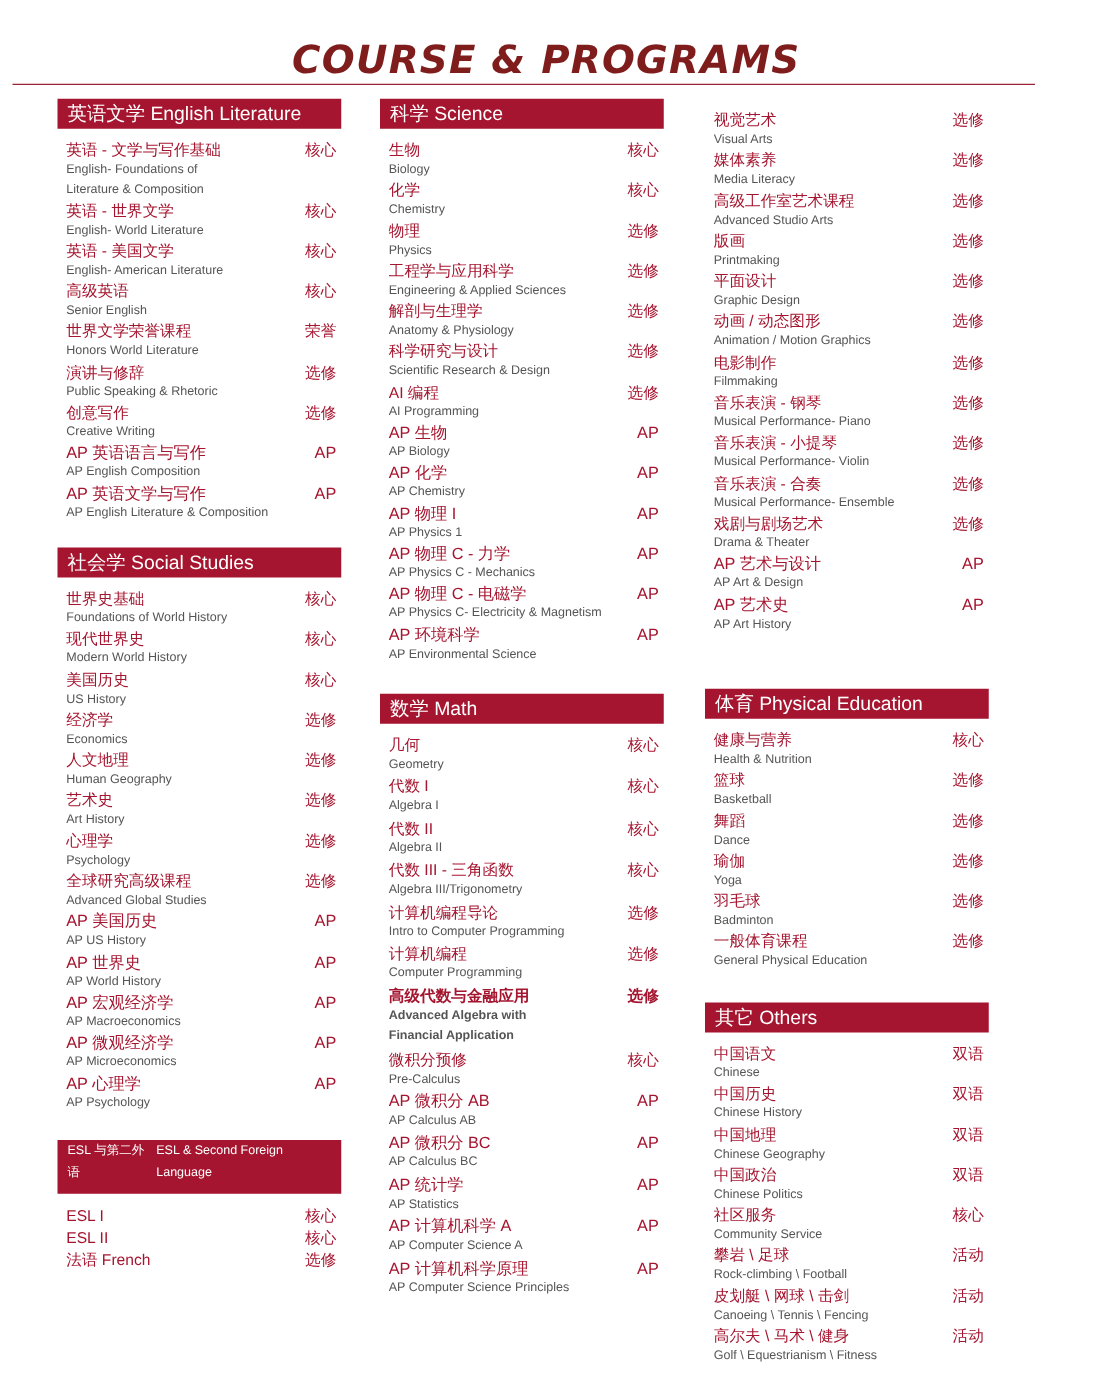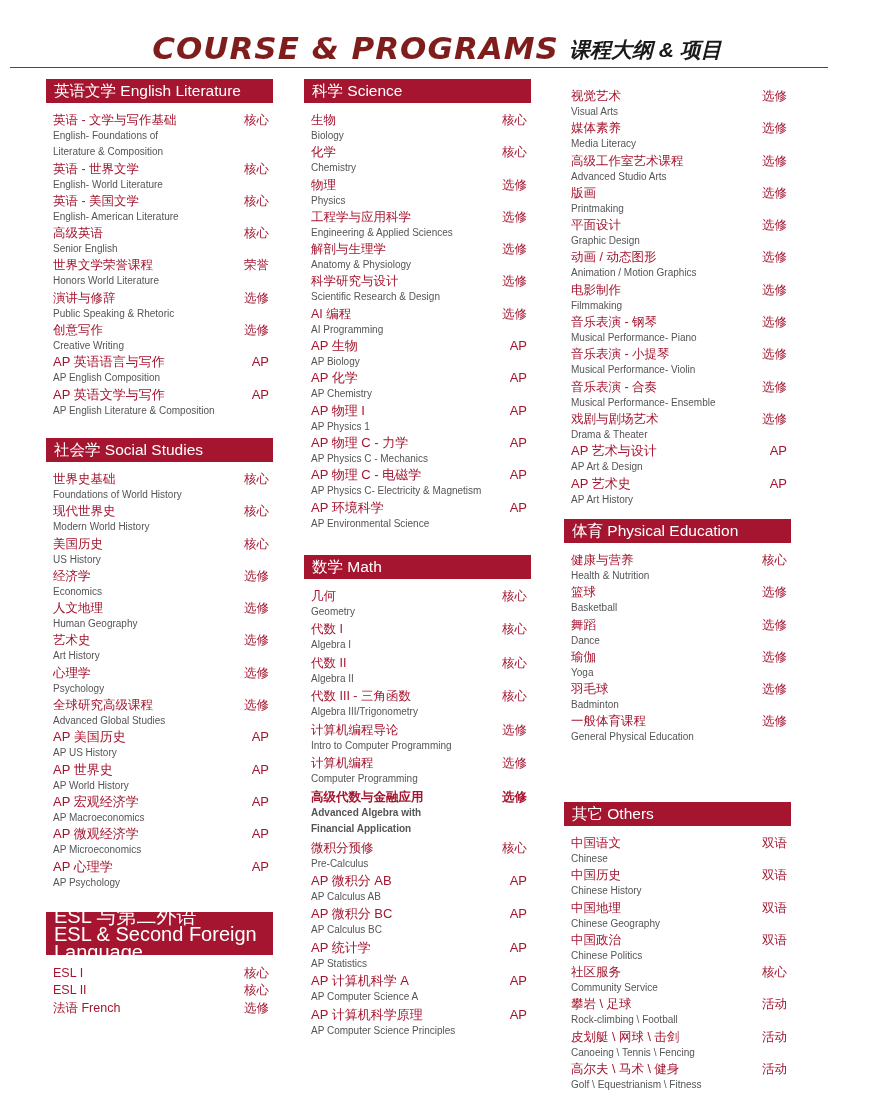--- a/index.html
+++ b/index.html
@@ -31,22 +31,22 @@
   .col-3 { left: 564px; width: 227px; }
 
   .section { position: absolute; left: 0; width: 227px; }
   .sec-head {
     background: #a5152f; color: #ffffff;
     height: 24px; padding-left: 8px;
     display: flex; align-items: center;
     font-size: 15.5px;
   }
   .sec-head.two-line {
-    height: 43px; flex-direction: column; align-items: flex-start; justify-content: center;
-    line-height: 18px; font-size: 20px;
+    height: 43px; flex-direction: row; align-items: flex-start; justify-content: center;
+    line-height: 18px; font-size: 10px;
   }
   .sec-body { padding-top: 9px; padding-left: 7px; padding-right: 2px; }
 
   .course { position: relative; }
   .course .cn-row {
     display: flex; justify-content: space-between; align-items: center;
     height: 16px; line-height: 16px;
   }
   .course .cn {
     color: #a5152f; font-size: 12.5px; white-space: nowrap;
@@ -59,21 +59,20 @@
     color: #555555; font-size: 10px; line-height: 16.3px; white-space: nowrap;
   }
   .course.ap .cn, .course.ap .tag { font-size: 13px; }
   .course.compact .cn-row { height: 17.5px; }
 </style>
 </head>
 <body>
 
 <div class="title-row">
   <span class="title-en">COURSE  &amp; PROGRAMS</span>
-  <span class="title-cn">课程大纲 &amp; 项目</span>
 </div>
 <div class="title-rule"></div>
 
 <div class="col col-1">
   <div class="section" style="top:79px">
     <div class="sec-head">英语文学 English Literature</div>
     <div class="sec-body">
         <div class="course">
           <div class="cn-row">
             <span class="cn">英语 - 文学与写作基础</span>
@@ -549,21 +548,21 @@
         </div>
         <div class="course ap">
           <div class="cn-row">
             <span class="cn">AP 艺术史</span>
             <span class="tag">AP</span>
           </div>
           <div class="en">AP Art History</div>
         </div>
       </div>
   </div>
-  <div class="section" style="top:519px">
+  <div class="section" style="top:551px">
     <div class="sec-head">体育 Physical Education</div>
     <div class="sec-body">
         <div class="course">
           <div class="cn-row">
             <span class="cn">健康与营养</span>
             <span class="tag">核心</span>
           </div>
           <div class="en">Health &amp; Nutrition</div>
         </div>
         <div class="course">

